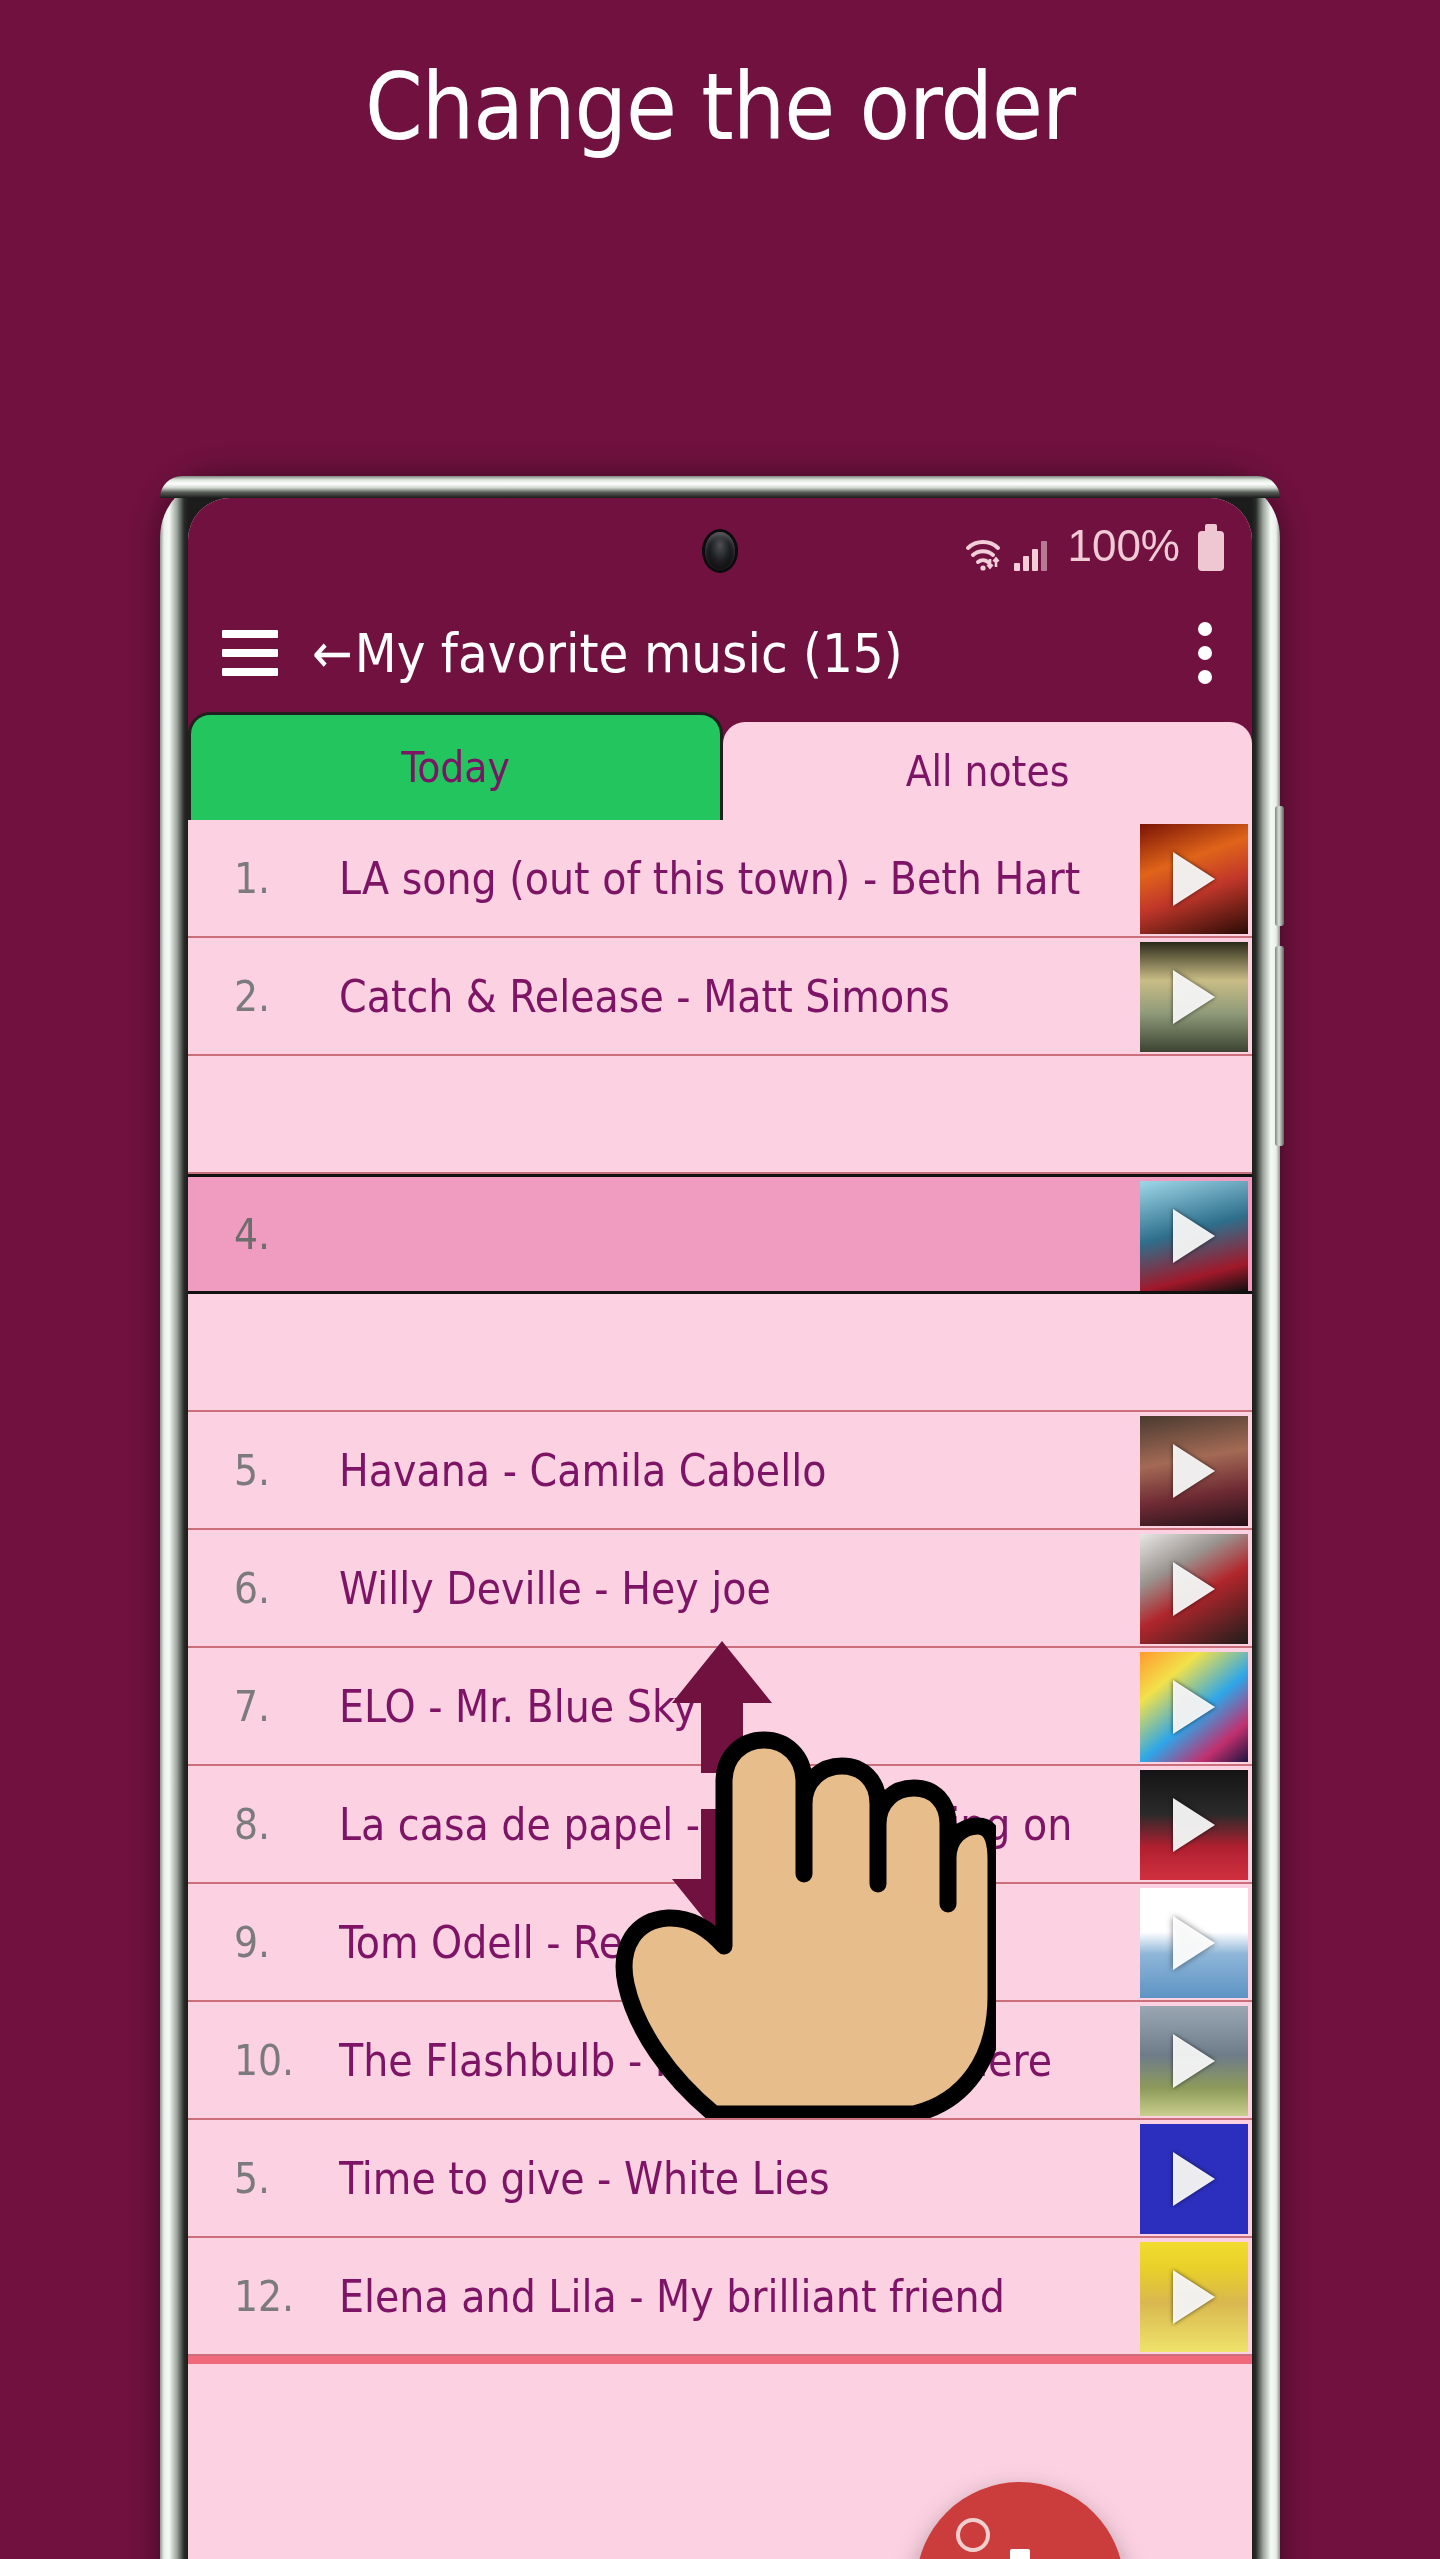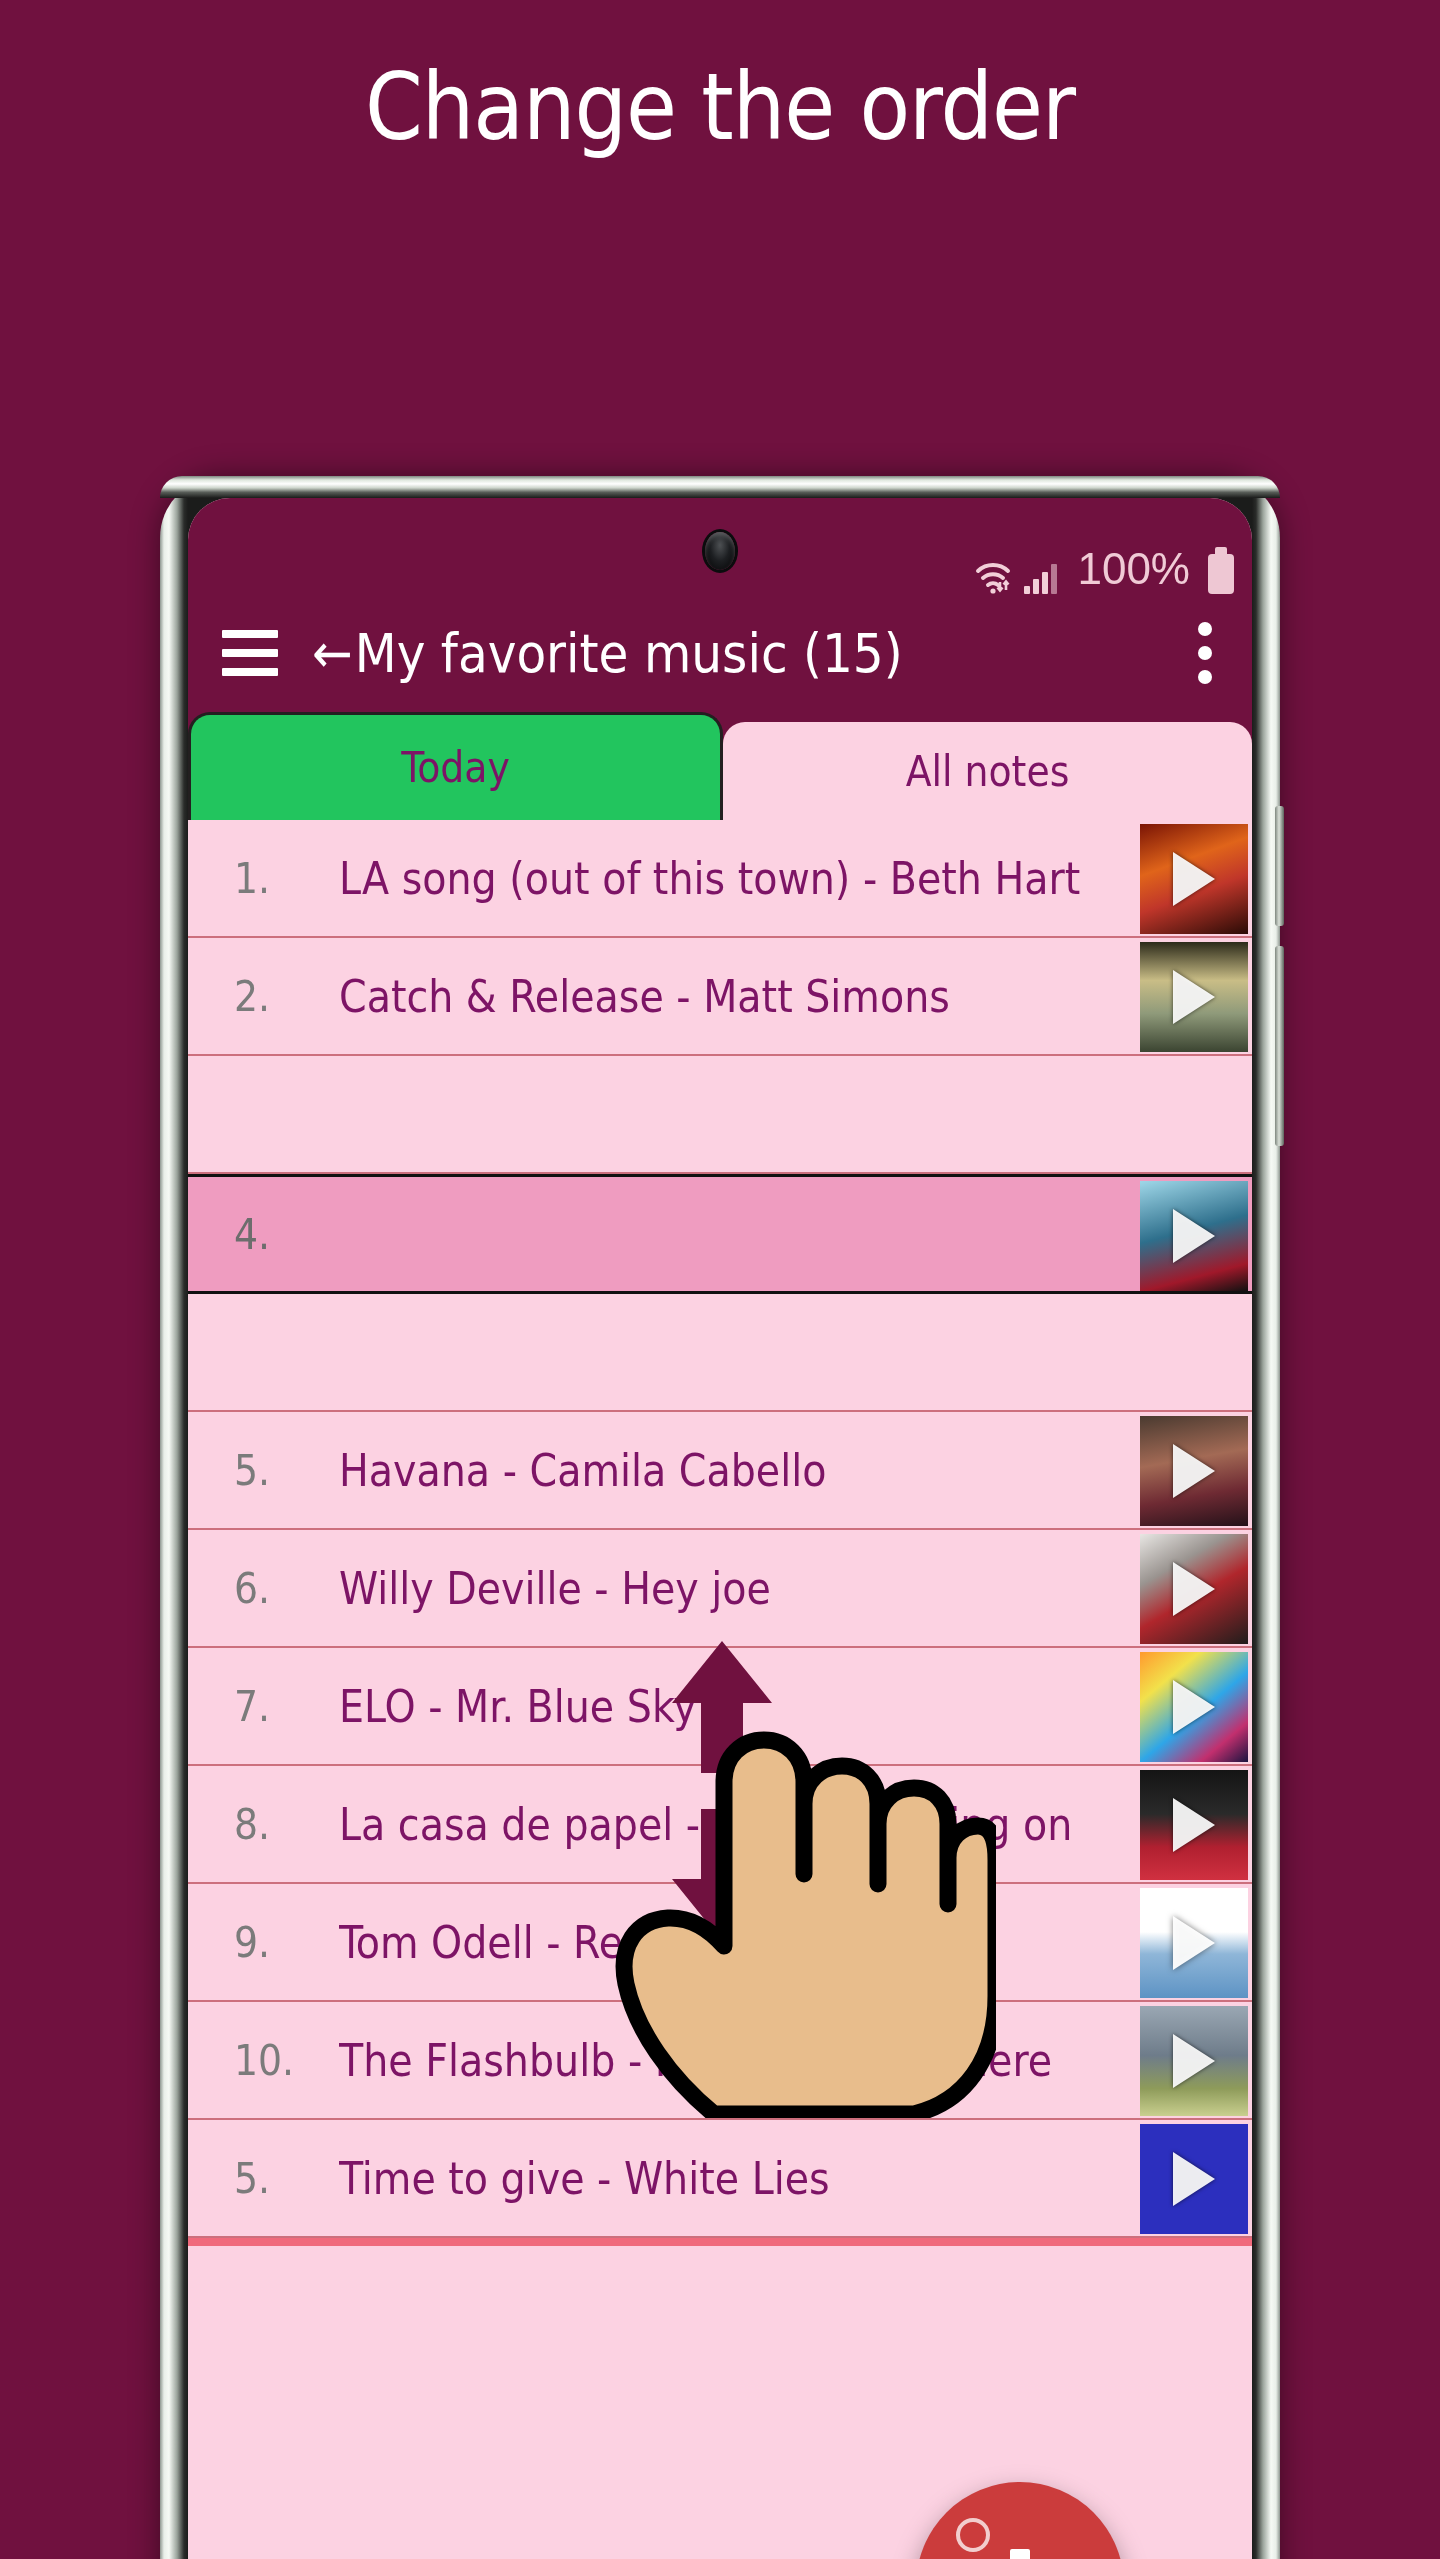--- a/index.html
+++ b/index.html
@@ -50,22 +50,22 @@
   .side-btn {
     position:absolute; right:-4px; width:9px; border-radius:3px;
     background:linear-gradient(90deg,#7e877f,#d9e0d8 45%,#5c635c);
   }
   .side-btn.b1 { top:330px; height:120px; }
   .side-btn.b2 { top:470px; height:200px; }
 
   
   .statusbar {
     height:96px; background:#70113f; position:relative;
-    display:flex; align-items:flex-end; justify-content:flex-end;
-    padding-right:18px; color:#f2cfd8;
+    display:flex; align-items:center; justify-content:flex-end;
+    padding-right:28px; color:#f2cfd8;
   }
   .camera-dot {
     position:absolute; left:50%; top:34px; transform:translateX(-50%);
     width:30px; height:38px; border-radius:50%;
     background:radial-gradient(ellipse at 50% 35%,#4d5053 0%,#1d1f22 45%,#000 100%);
     box-shadow:0 0 0 3px #0b0c0d, inset 0 3px 4px rgba(255,255,255,.25);
   }
   .sb-icons { display:flex; align-items:flex-end; gap:12px; }
   .ico-wifi { width:38px; height:34px; position:relative; }
   .ico-signal { display:flex; align-items:flex-end; gap:3px; height:30px; }
@@ -314,20 +314,27 @@
       </div>
 
       <div class="row">
         <span class="idx">5.</span>
         <span class="ttl">Time to give - White Lies</span>
         <span class="thumb" style="background:#2c2fbe;">
           <span class="play"></span>
         </span>
       </div>
 
+      <div class="row">
+        <span class="idx">12.</span>
+        <span class="ttl">Elena and Lila - My brilliant friend</span>
+        <span class="thumb" style="background:linear-gradient(180deg,#f2dc2e 0%,#e8cf2a 25%,#d9b84f 55%,#efe36a 100%);">
+          <span class="play"></span>
+        </span>
+      </div>
 
       <div class="bottom-rule"></div>
       <div class="row" style="border-bottom:none;"></div>
     </div>
 
     <div id="drag-arrows">
       <svg width="110" height="300" viewBox="0 0 110 300">
         <g fill="#70113f">
           <polygon points="55,0 105,62 76,62 76,132 34,132 34,62 5,62"></polygon>
           <polygon points="55,300 105,238 76,238 76,168 34,168 34,238 5,238"></polygon>

